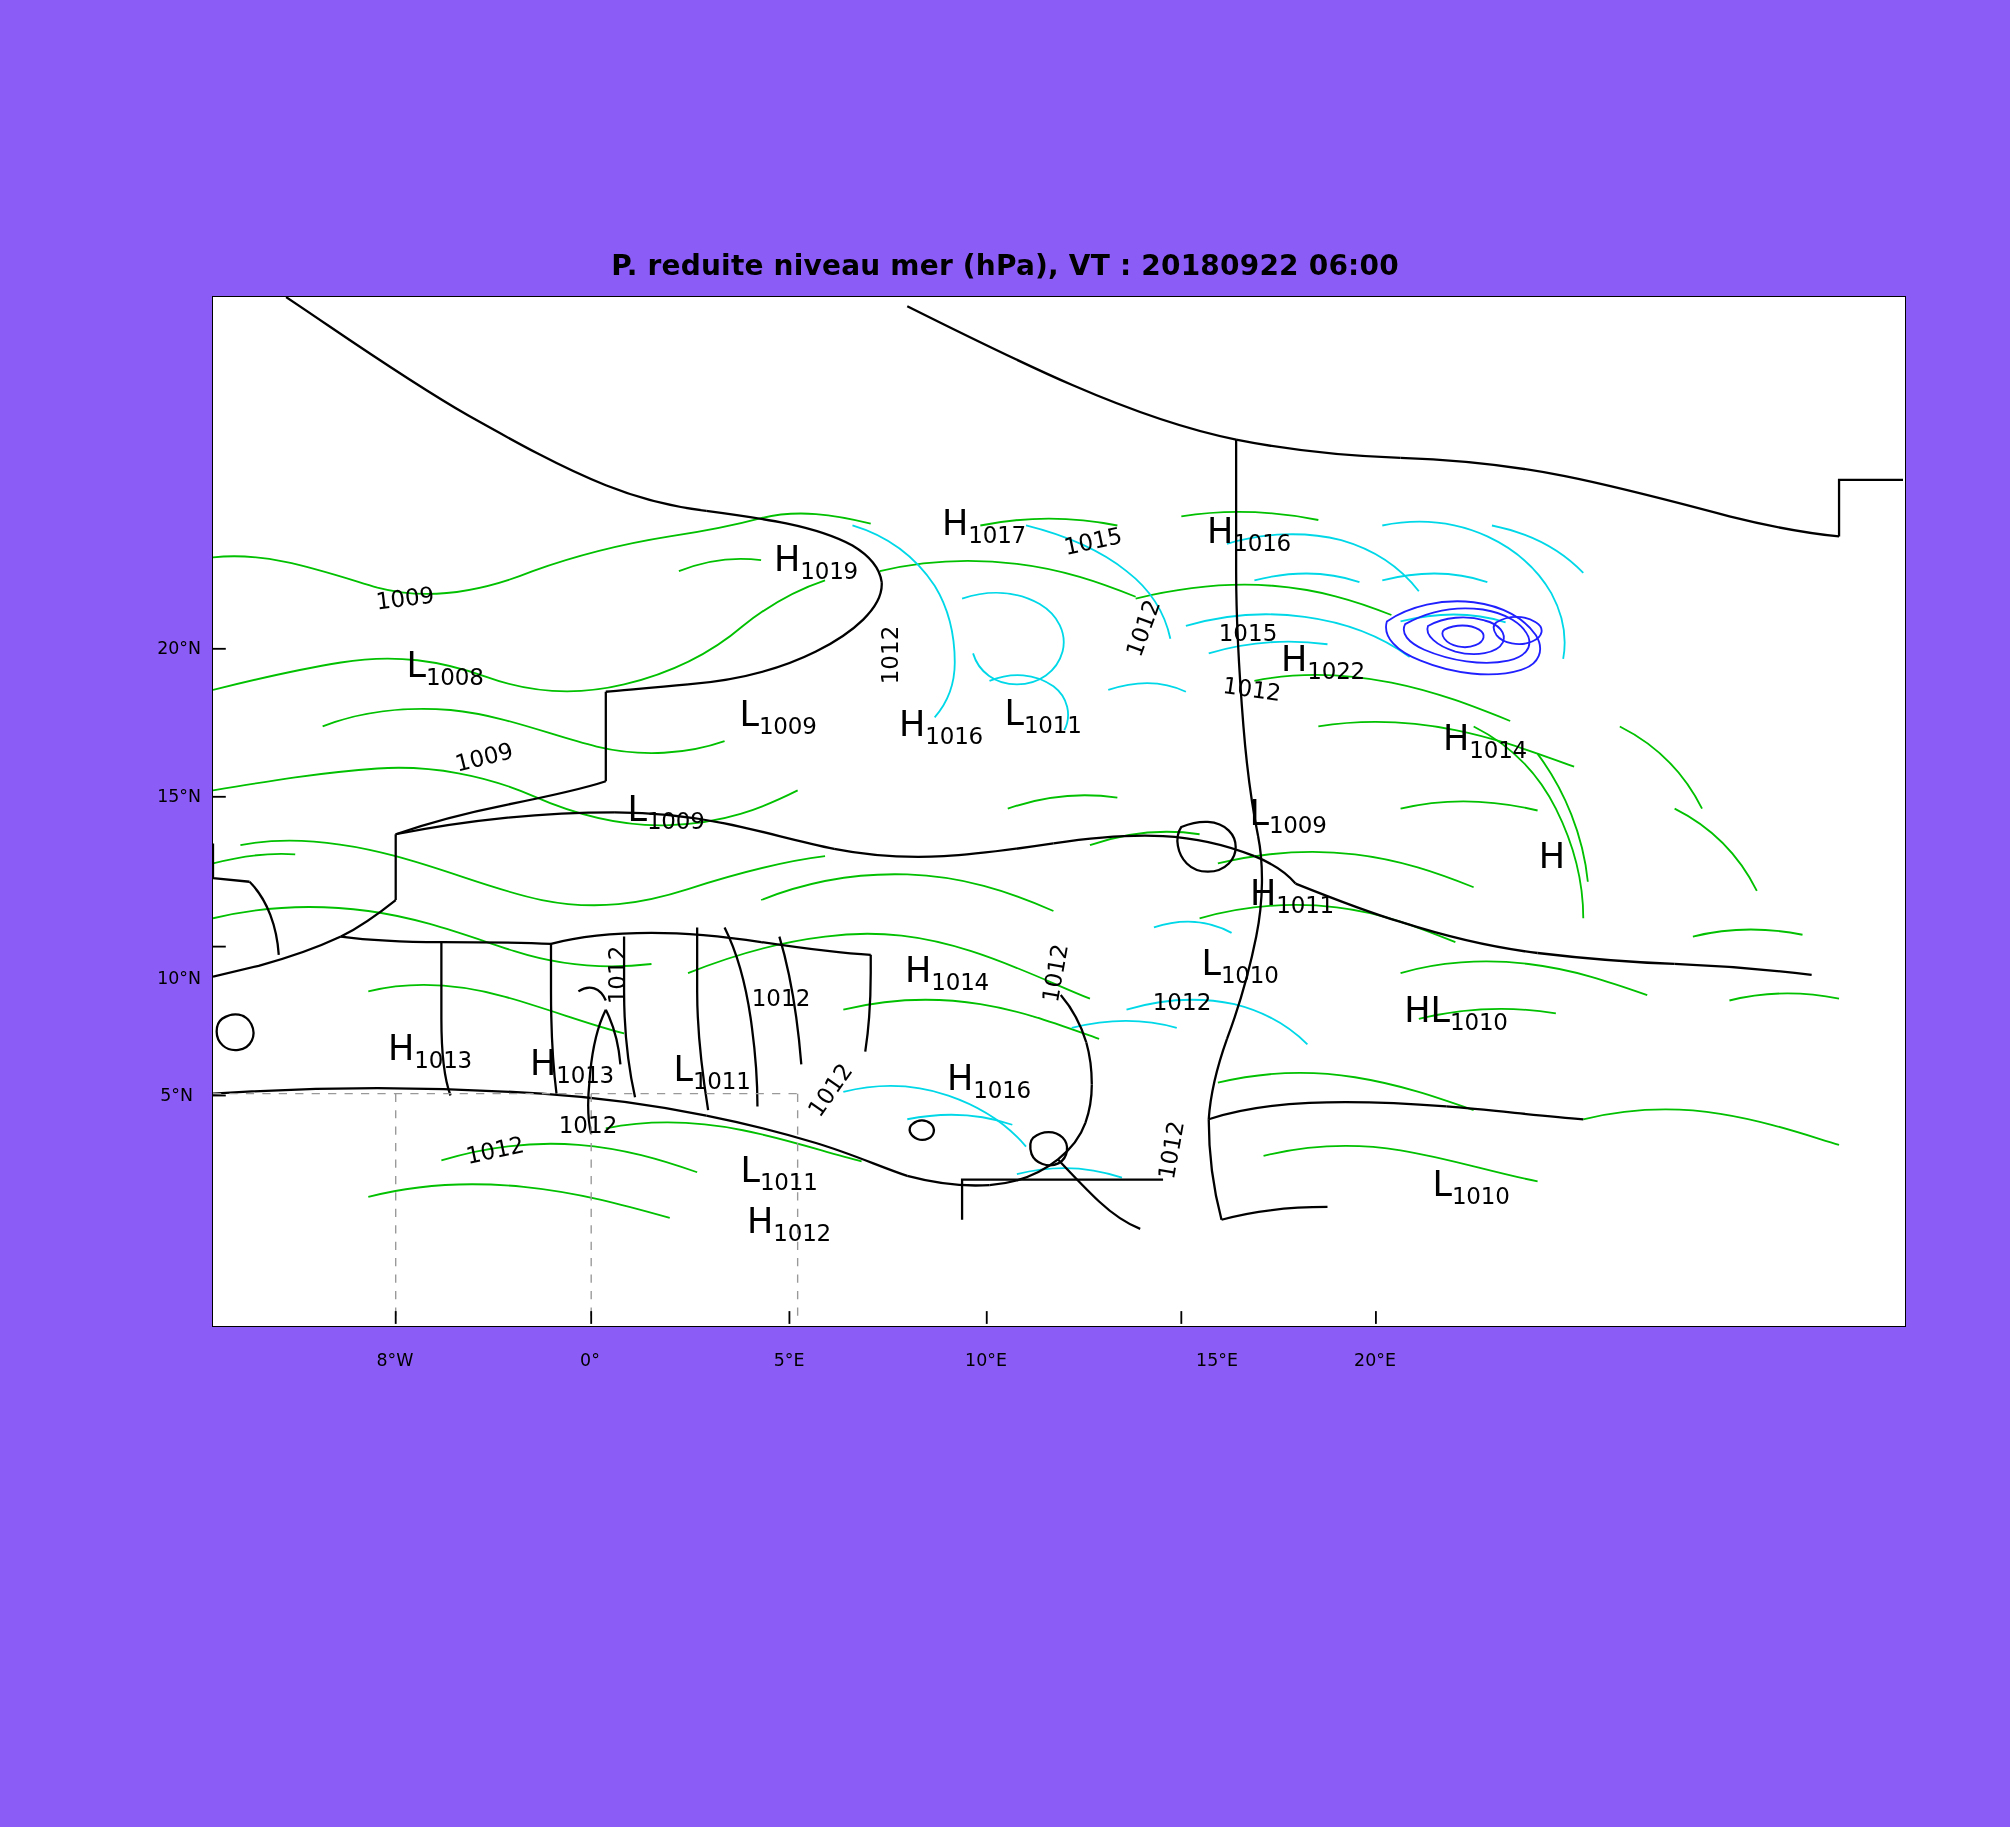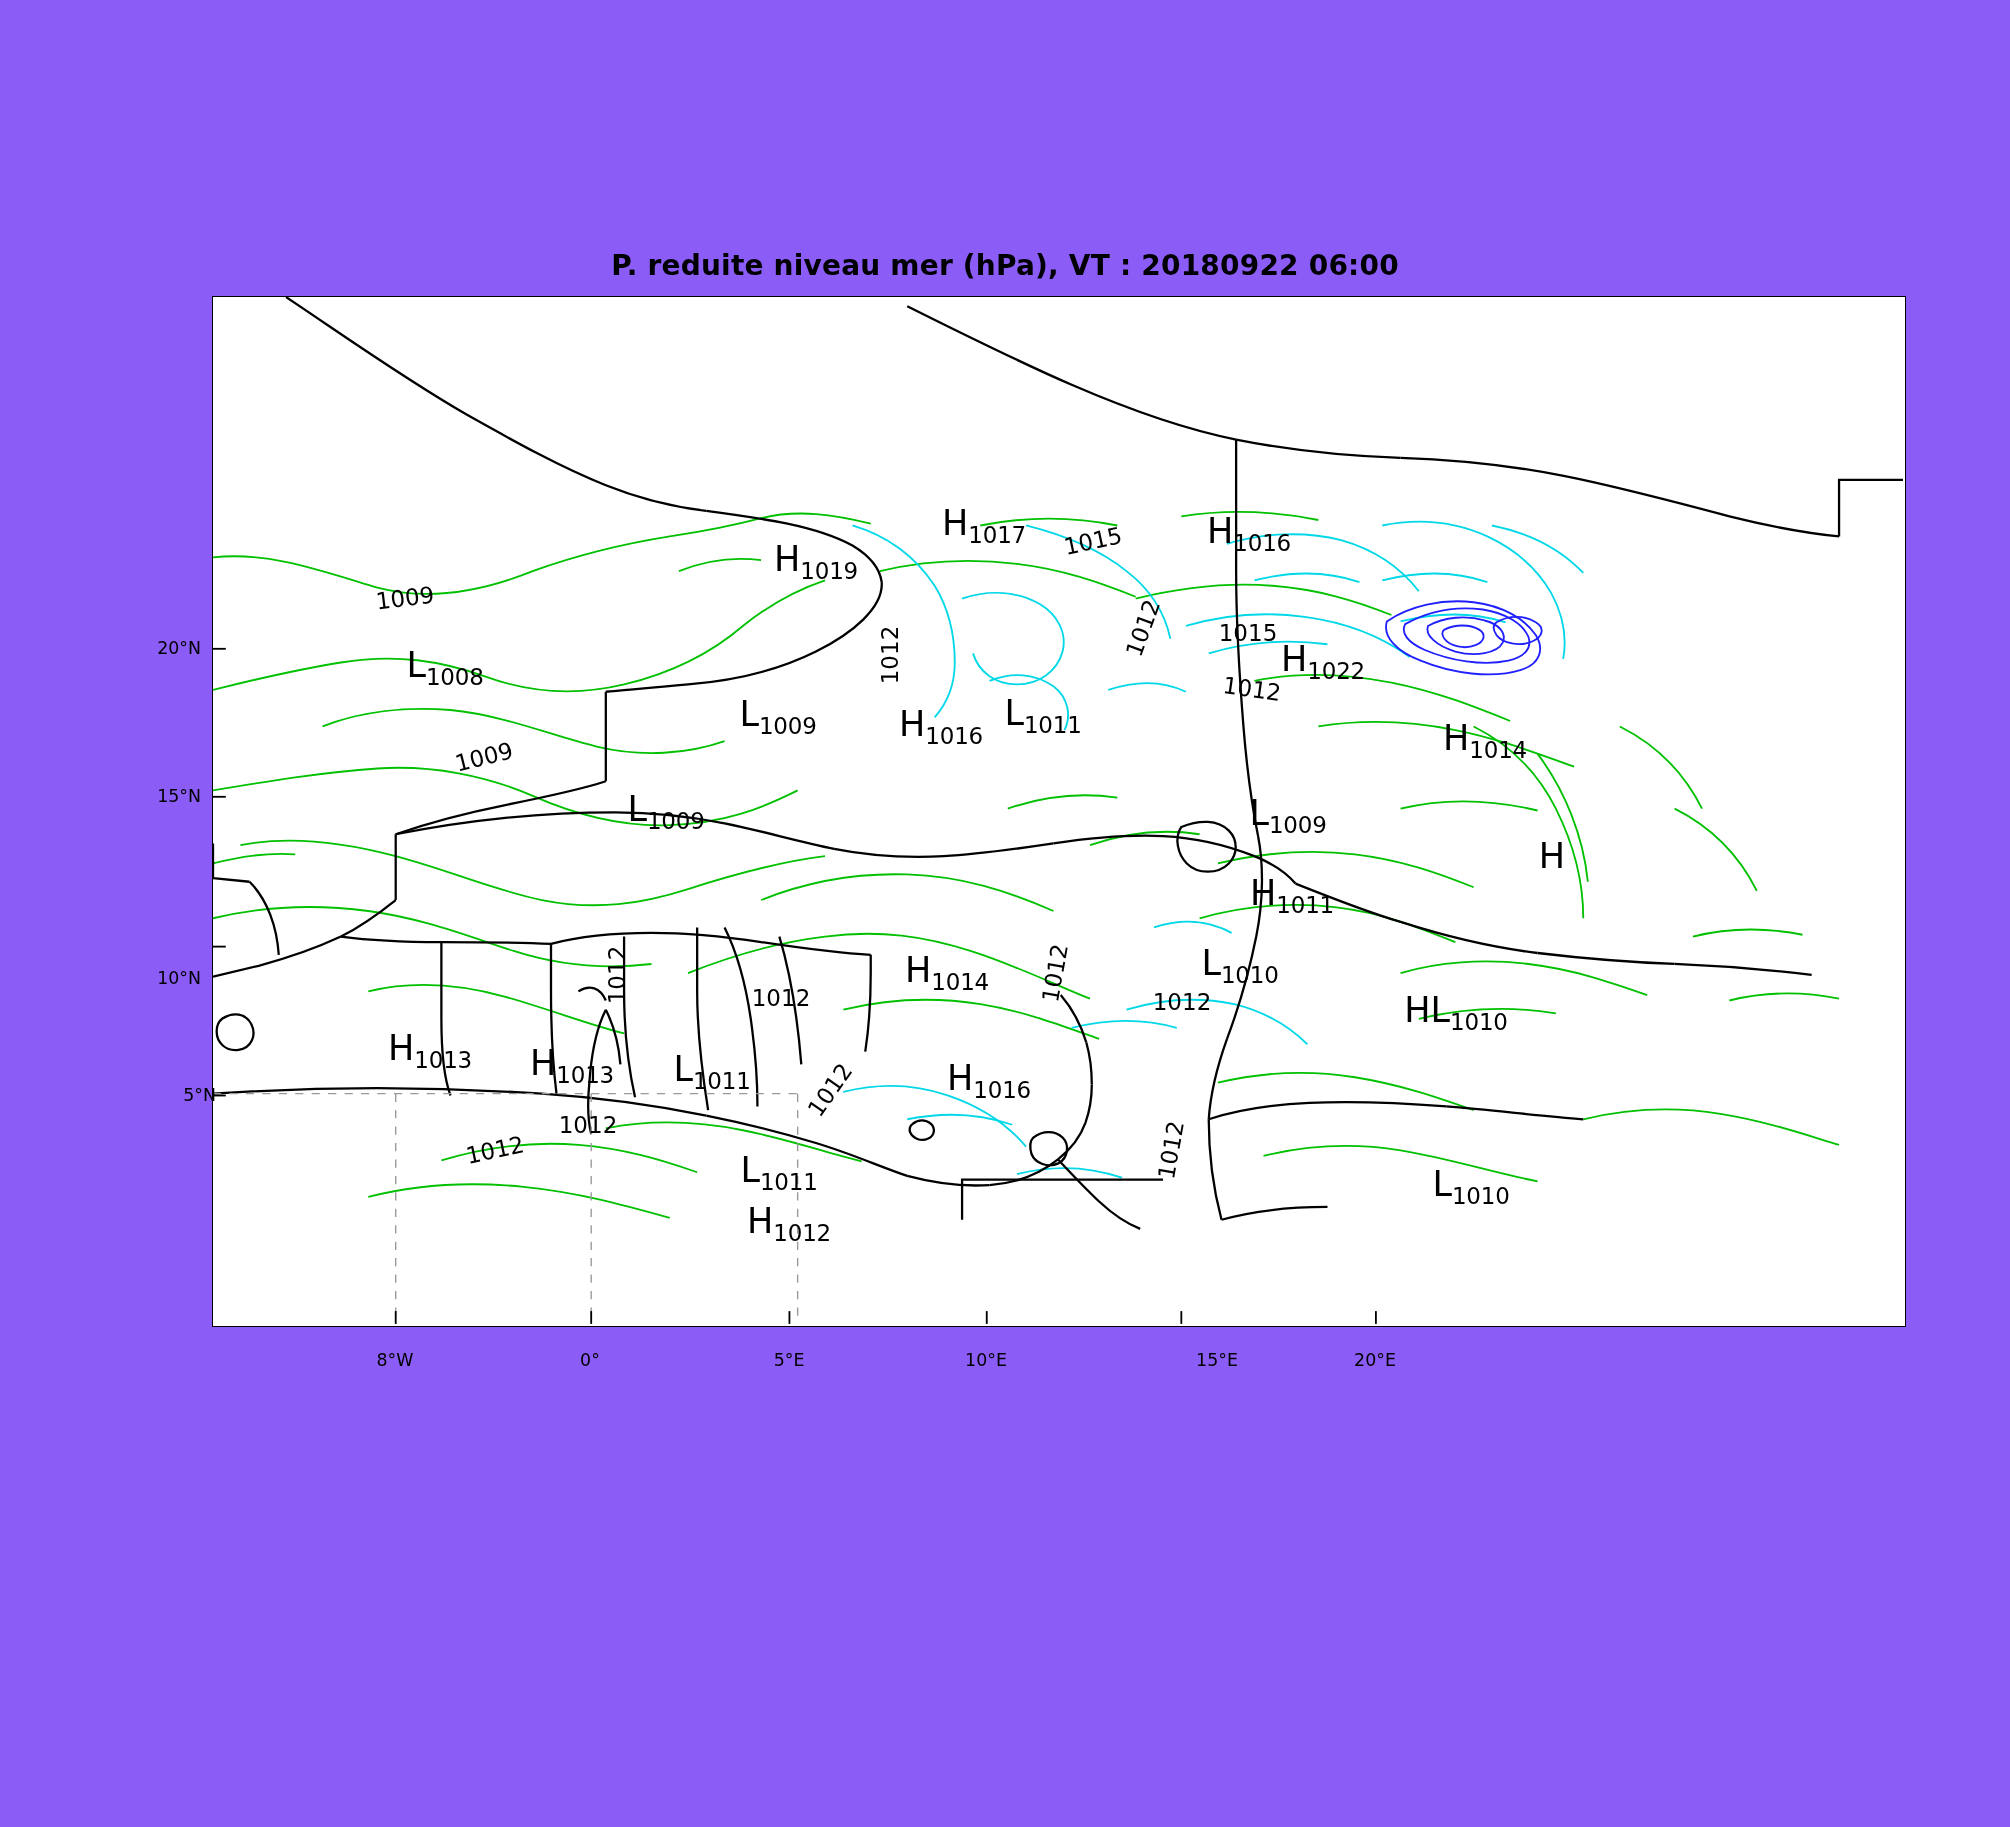--- a/index.html
+++ b/index.html
@@ -311,21 +311,21 @@
         <line x1="1060" y1="1124" x2="1060" y2="1110"></line>
         <line x1="1273" y1="1124" x2="1273" y2="1110"></line>
       </g>
     </svg>
   </div>
 
   <div id="y-axis-labels">
       <div class="axis-label ylab" style="left: 119px; width: 82px; top: 648px;">20°N</div>
       <div class="axis-label ylab" style="left: 119px; width: 82px; top: 796px;">15°N</div>
       <div class="axis-label ylab" style="left: 119px; width: 82px; top: 946px; margin-top: 32px;">10°N</div>
-      <div class="axis-label ylab" style="left: 134px; width: 82px; top: 1095px;">5°N</div>
+      <div class="axis-label ylab" style="left: 111px; width: 82px; top: 1095px;">5°N</div>
     </div>
   <div id="x-axis-labels">
       <div class="axis-label xlab" style="left: 395px; top: 1350px;">8°W</div>
       <div class="axis-label xlab" style="left: 590px; top: 1350px;">0°</div>
       <div class="axis-label xlab" style="left: 789px; top: 1350px;">5°E</div>
       <div class="axis-label xlab" style="left: 986px; top: 1350px;">10°E</div>
       <div class="axis-label xlab" style="left: 1217px; top: 1350px;">15°E</div>
       <div class="axis-label xlab" style="left: 1375px; top: 1350px;">20°E</div>
     </div>
 

